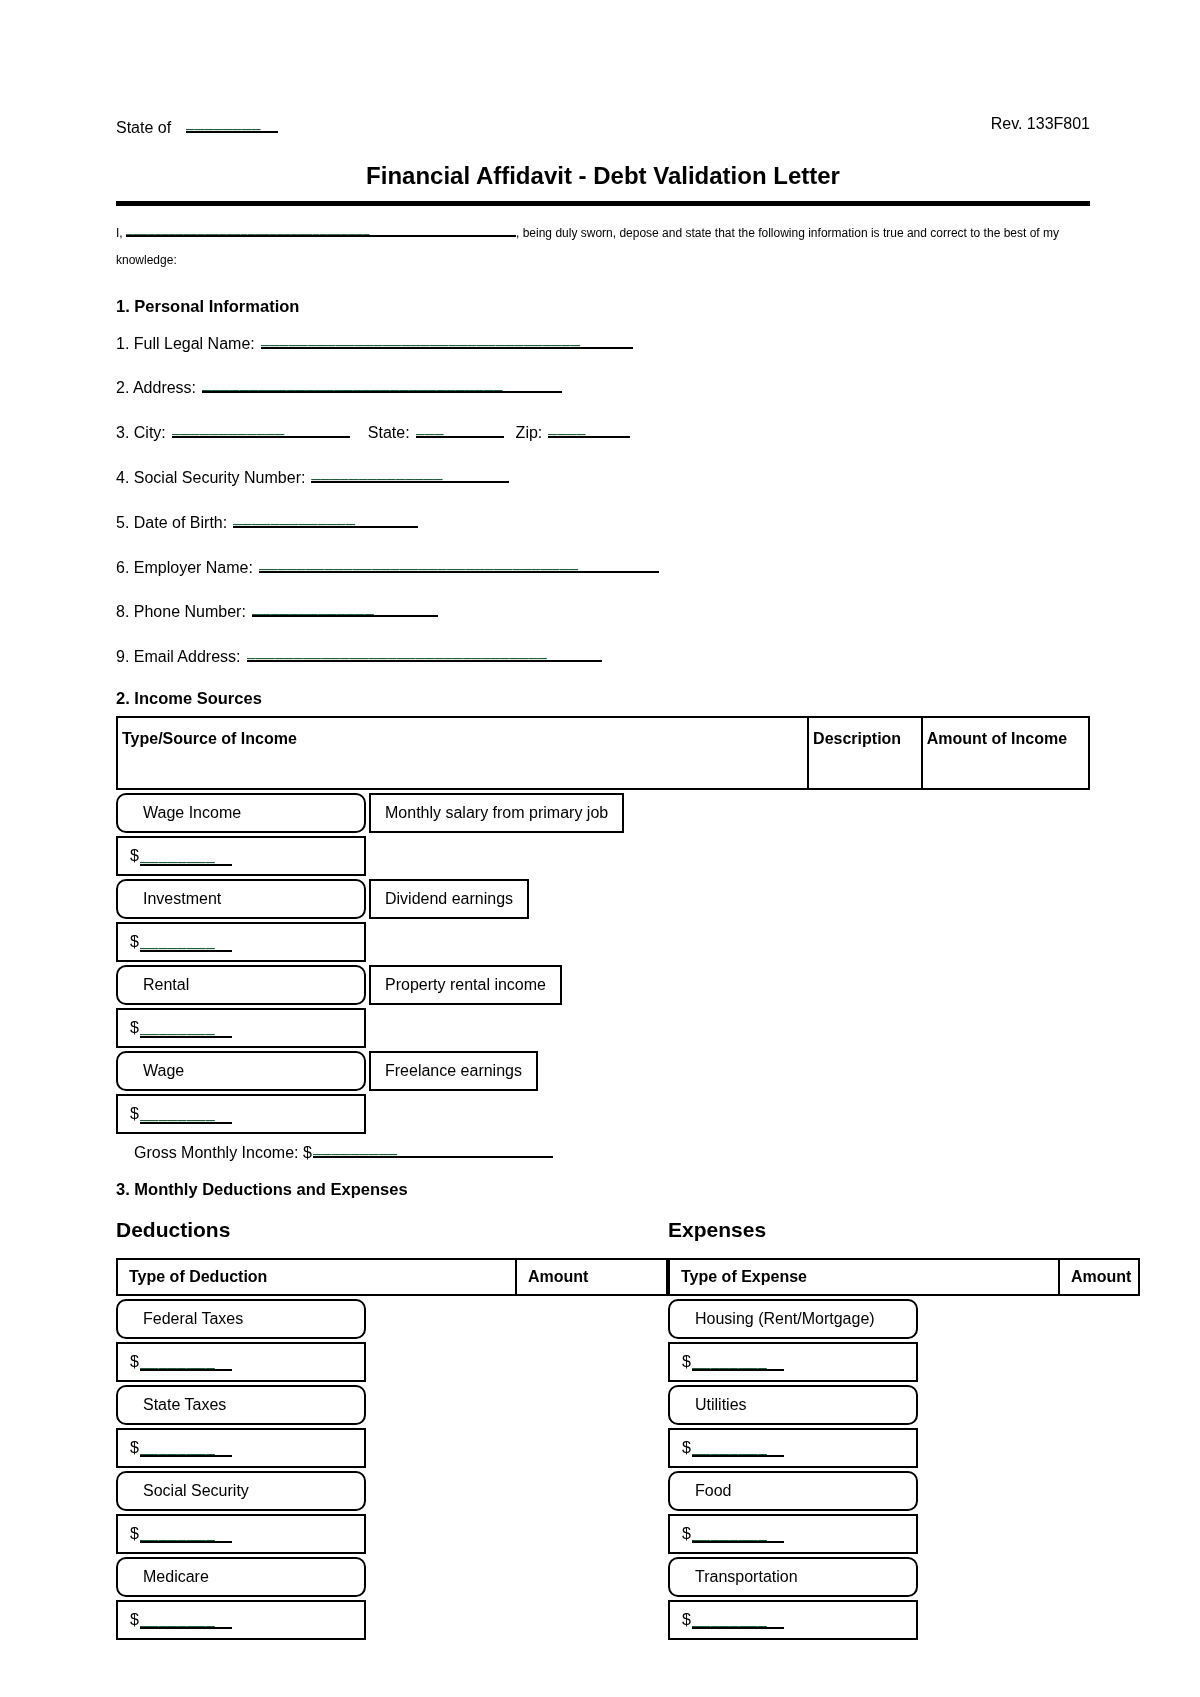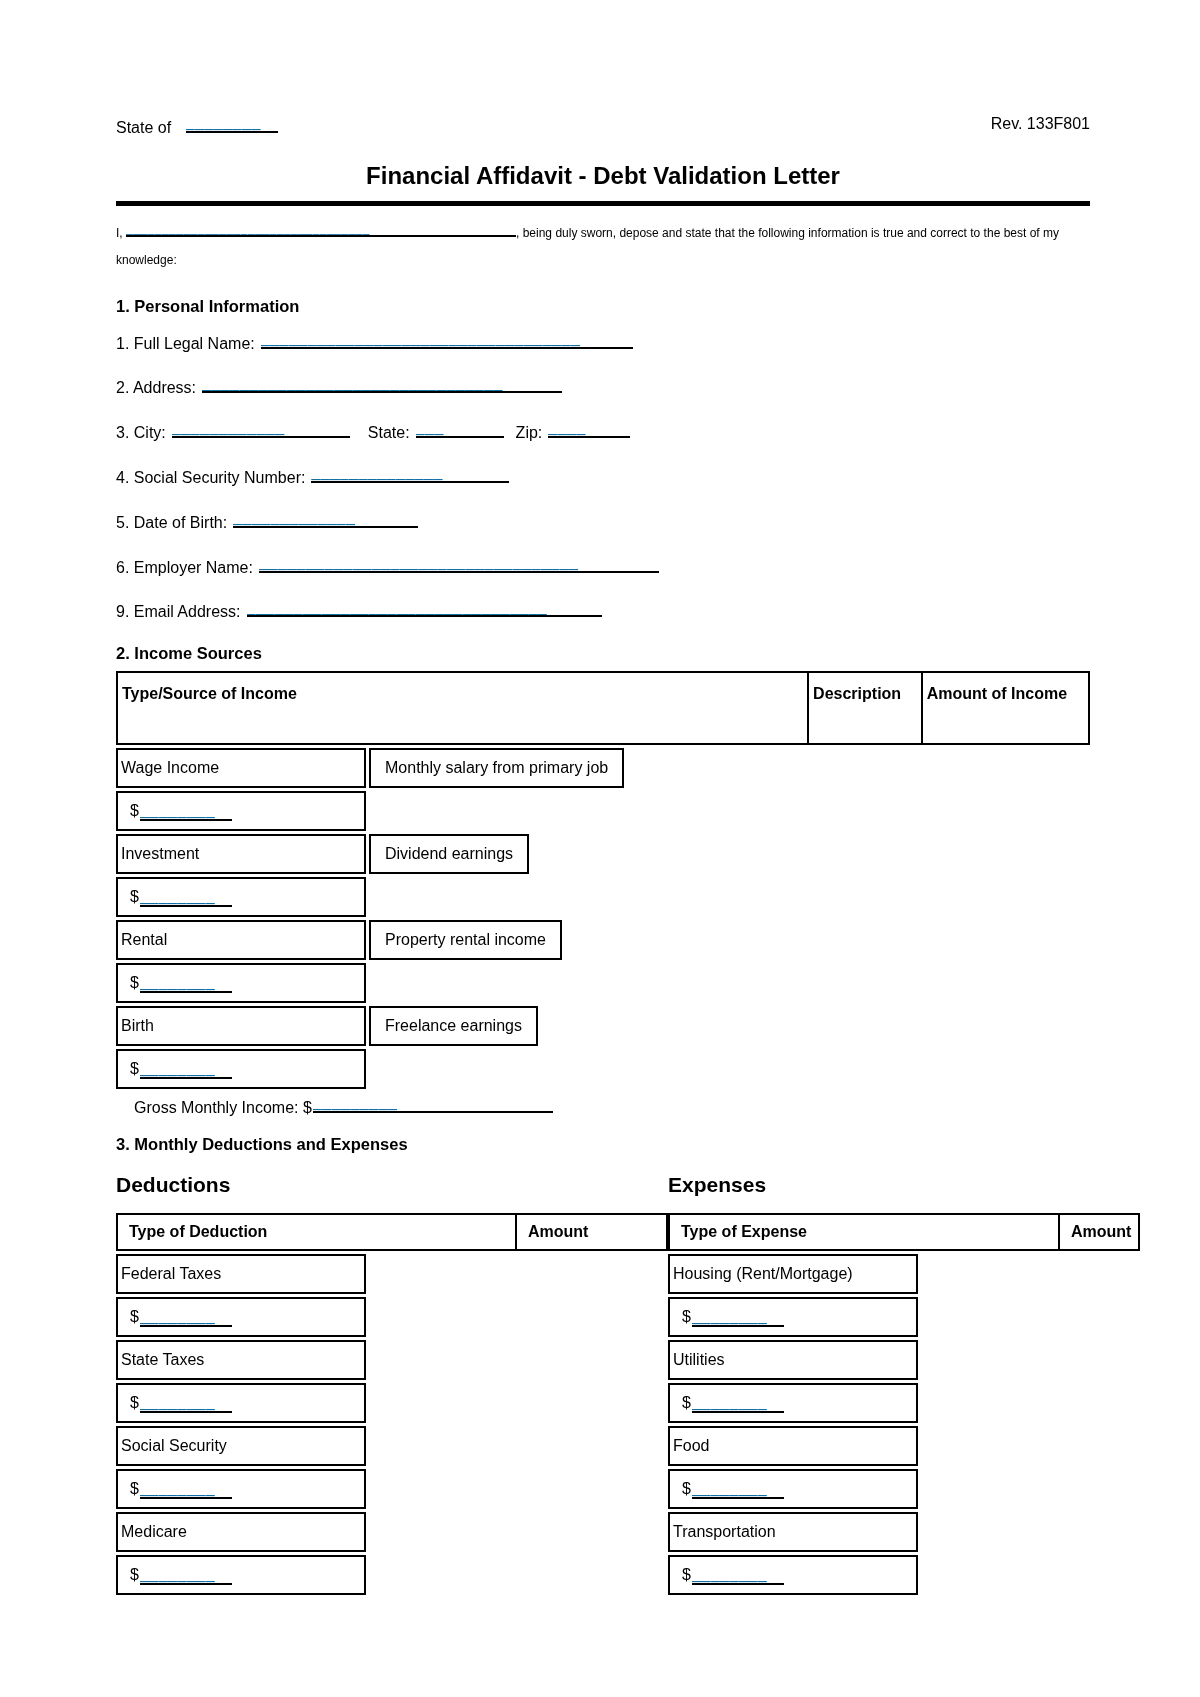--- a/index.html
+++ b/index.html
@@ -9,21 +9,21 @@
     color:#000;-webkit-font-smoothing:antialiased;
   }
   .page{padding:114px 110px 0 116px;}
   .content{width:974px;}
 
   
   .meta-row{display:flex;justify-content:space-between;align-items:flex-start;font-size:16px;line-height:20px;}
 
   
   .blank{display:inline-block;border-bottom:2px solid #000;white-space:nowrap;overflow:hidden;line-height:1.05;vertical-align:baseline;}
-  .blank .us{color:#0369a1;letter-spacing:0.5px;}
+  .blank .us{color:#14532d;letter-spacing:0.5px;}
 
   .doc-title{margin-top:24px;text-align:center;font-size:24px;font-weight:bold;line-height:28px;}
   .title-rule{margin-top:11px;height:5px;background:#000;width:100%;}
 
   .oath{margin-top:14px;font-size:12px;line-height:27px;}
 
   h3.sec{font-size:16.5px;font-weight:bold;margin:22px 0 0 0;line-height:20px;}
   .fields{margin-top:14px;}
   .field{font-size:16px;line-height:20px;margin:0 0 21px 0;}
   .field .lbl{margin-right:6px;}
@@ -34,21 +34,21 @@
   .inc-header{margin-top:8px;display:flex;border:2px solid #000;box-sizing:border-box;width:974px;height:74px;}
   .inc-header .c{box-sizing:border-box;padding:8px 4px;font-weight:bold;font-size:16px;line-height:25px;}
   .inc-header .c1{width:692px;}
   .inc-header .c2{width:114px;border-left:2px solid #000;}
   .inc-header .c3{width:168px;border-left:2px solid #000;}
 
   
   .mini-rows{margin-top:3px;}
   .mini-row{display:flex;margin-bottom:3px;}
   .cell{box-sizing:border-box;border:2px solid #000;height:40px;display:flex;align-items:center;font-size:16px;}
-  .label-cell{width:250px;padding:0 3px;flex:0 0 auto;}
+  .label-cell{width:250px;padding:0 25px;flex:0 0 auto;border-radius:10px;}
   .desc-cell{padding:0 14px;flex:0 0 auto;margin-left:3px;}
   .money-cell{width:250px;padding:0 12px;flex:0 0 auto;}
   .money-cell .blank,.total-line .blank,.gross-line .blank{margin-left:1px;}
 
   .gross-line{margin-top:5px;margin-left:18px;font-size:16px;line-height:20px;}
 
   h3.sec3{margin-top:10px;}
 
   
   .two-col{display:flex;justify-content:space-between;margin-top:18px;width:974px;}
@@ -99,20 +99,23 @@
     <p class="field">
       <span class="lbl">4. Social Security Number:</span><span class="blank" style="width:198px"><span class="us">______________</span></span>
     </p>
     <p class="field">
       <span class="lbl">5. Date of Birth:</span><span class="blank" style="width:185px"><span class="us">_____________</span></span>
     </p>
     <p class="field">
       <span class="lbl">6. Employer Name:</span><span class="blank" style="width:400px"><span class="us">__________________________________</span></span>
     </p>
     <p class="field">
+      <span class="lbl">8. Phone Number:</span><span class="blank" style="width:186px"><span class="us">_____________</span></span>
+    </p>
+    <p class="field">
       <span class="lbl">9. Email Address:</span><span class="blank" style="width:355px"><span class="us">________________________________</span></span>
     </p>
   </div>
 
   <h3 class="sec" style="margin-top:8px">2. Income Sources</h3>
 
   <div class="inc-header">
     <div class="c c1">Type/Source of Income</div>
     <div class="c c2">Description</div>
     <div class="c c3">Amount of Income</div>
@@ -143,21 +146,21 @@
       <div class="cell label-cell">Rental</div>
       <div class="cell desc-cell">Property rental income</div>
     </div>
     <div class="mini-row">
       <div class="cell money-cell">
         <span>$</span>
             <span class="blank" style="width:92px"><span class="us">________</span></span>
       </div>
     </div>
     <div class="mini-row">
-      <div class="cell label-cell">Birth</div>
+      <div class="cell label-cell">Wage</div>
       <div class="cell desc-cell">Freelance earnings</div>
     </div>
     <div class="mini-row">
       <div class="cell money-cell">
         <span>$</span>
             <span class="blank" style="width:92px"><span class="us">________</span></span>
       </div>
     </div>
   </div>
 

